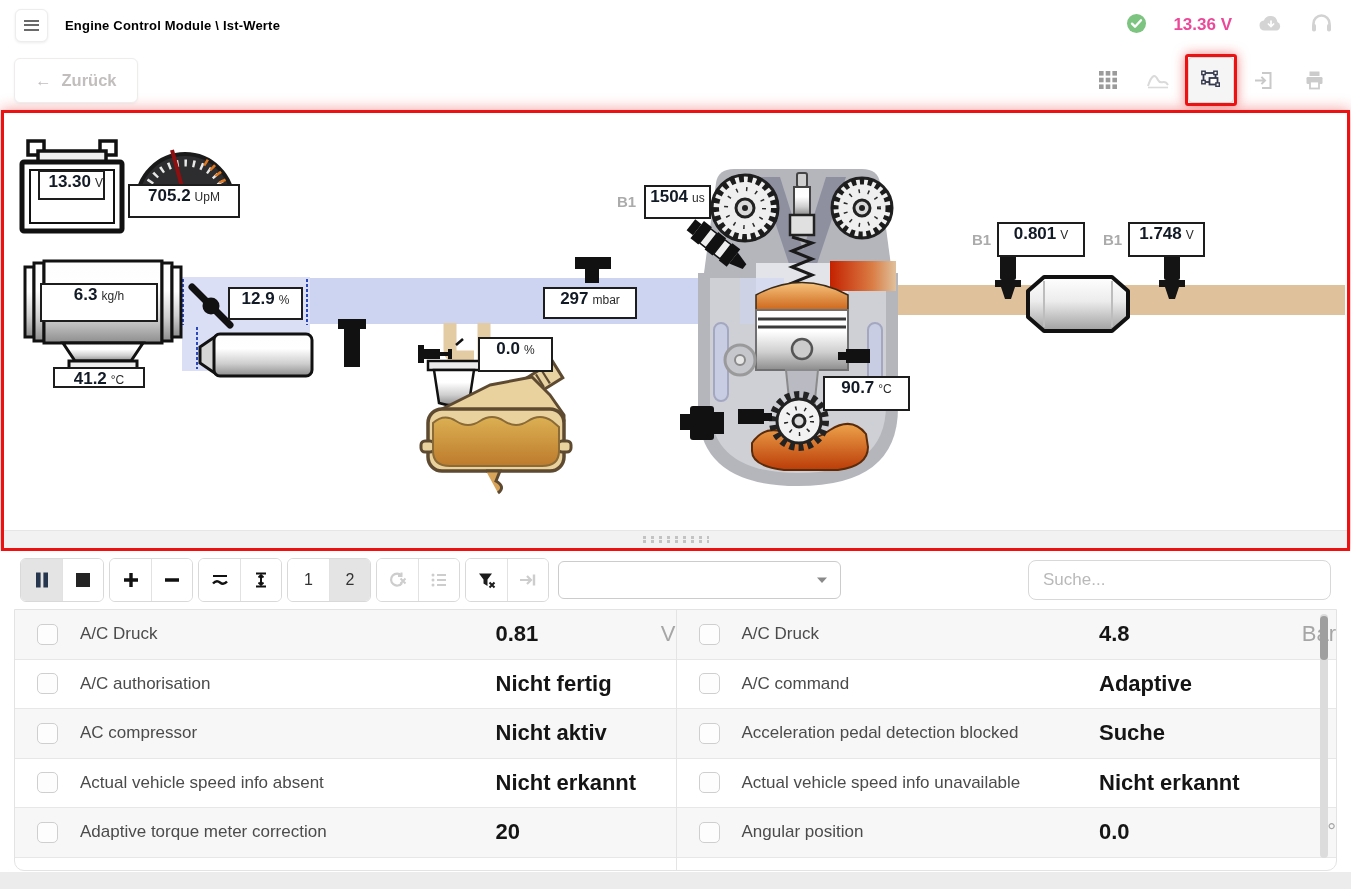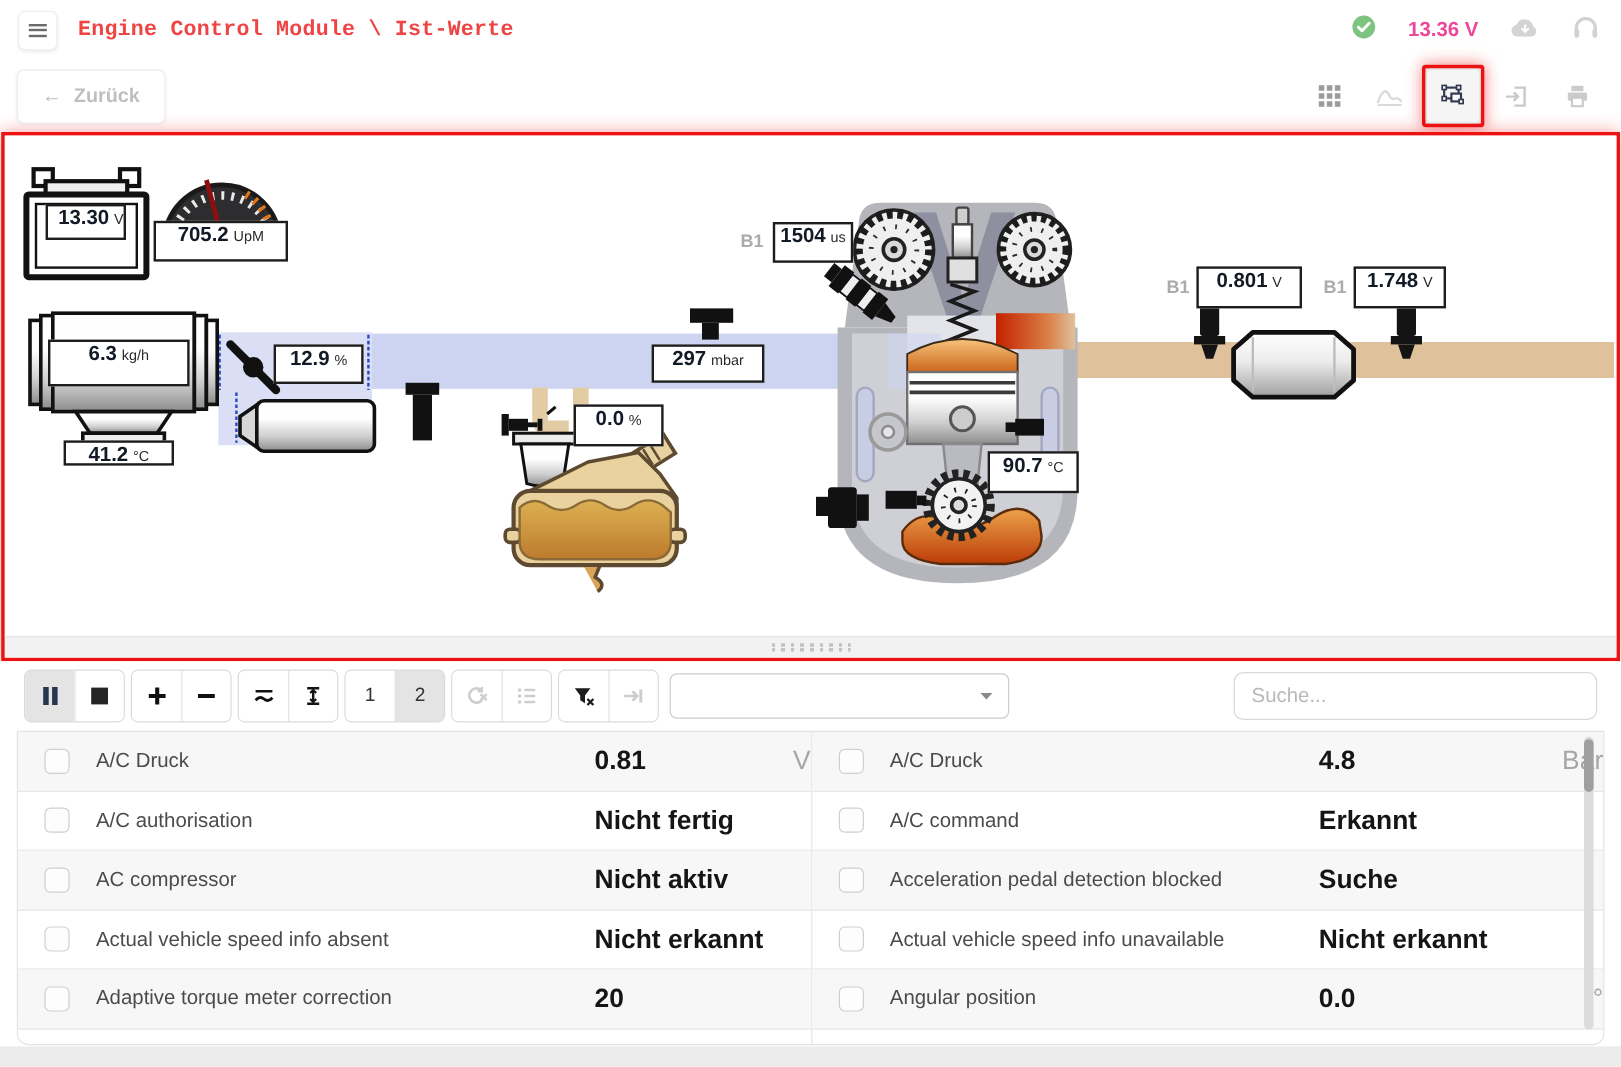--- a/index.html
+++ b/index.html
@@ -5,21 +5,21 @@
   * { margin:0; padding:0; box-sizing:border-box; }
   html,body { width:1351px; height:889px; overflow:hidden; background:#fff;
     font-family:"Liberation Sans", sans-serif; }
 
   
   .topbar { height:50px; display:flex; align-items:center; padding:0 18px 0 15px; background:#fff; }
   .menu-btn { width:33px; height:33px; border:1px solid #ededed; border-radius:6px; background:#fff;
     box-shadow:0 1px 3px rgba(0,0,0,.08); display:flex; align-items:center; justify-content:center; cursor:pointer; }
   .hamburger { width:15px; height:11px; border-top:2.2px solid #6a6a6a; border-bottom:2.2px solid #6a6a6a; position:relative; }
   .hamburger:before { content:""; position:absolute; left:0; right:0; top:2.4px; height:2.2px; background:#6a6a6a; }
-  .app-title { margin-left:17px; font-size:18px; font-weight:600; color:#ef4444; letter-spacing:.2px;font-family:Liberation Mono, monospace; }
+  .app-title { margin-left:17px; font-size:13px; font-weight:600; color:#000000; letter-spacing:.2px; }
   .topbar-right { margin-left:auto; display:flex; align-items:center; gap:26px; }
   .voltage { font-size:17px; font-weight:600; color:#ec4899; }
 
   
   .subtoolbar { height:60px; display:flex; align-items:center; padding:0 14px; background:#fff; }
   .back-btn { height:45px; min-width:108px; padding:0 20px; background:#fff; border:1px solid #efecec;
     border-radius:6px; box-shadow:0 1px 3px rgba(0,0,0,.05); color:#c2bebe; font-size:16.5px; font-weight:600;
     display:flex; align-items:center; gap:10px; cursor:pointer; }
   .icon-strip { margin-left:auto; display:flex; align-items:center; gap:4px; }
   .tool-ic { width:46px; height:46px; border:none; background:transparent; border-radius:4px;
@@ -409,21 +409,21 @@
     </div>
     <div class="vlabel" style="left:474px;top:224px;width:75px;height:35px;">
       <span class="val">0.0</span>
         <span class="unit">%</span>
     </div>
     <span class="bank" style="left:613px;top:80px;">B1</span>
     <div class="vlabel" style="left:640px;top:72px;width:67px;height:34px;">
       <span class="val">1504</span>
         <span class="unit">us</span>
     </div>
-    <div class="vlabel" style="left:819px;top:263px;width:76px;height:35px;">
+    <div class="vlabel" style="left:819px;top:263px;width:87px;height:35px;">
       <span class="val">90.7</span>
         <span class="unit">°C</span>
     </div>
     <span class="bank" style="left:968px;top:118px;">B1</span>
     <div class="vlabel" style="left:993px;top:109px;width:88px;height:35px;">
       <span class="val">0.801</span>
         <span class="unit">V</span>
     </div>
     <span class="bank" style="left:1099px;top:118px;">B1</span>
     <div class="vlabel" style="left:1124px;top:109px;width:77px;height:35px;">
@@ -576,21 +576,21 @@
         <div class="rlabel">A/C Druck</div>
         <div class="rval">
             <span>4.8</span>
             <span class="runit">Bar</span>
           </div>
       </div>
       <div class="trow">
         <div class="checkbox"></div>
         <div class="rlabel">A/C command</div>
         <div class="rval">
-            <span>Erkannt</span>
+            <span>Adaptive</span>
             <span class="runit"></span>
           </div>
       </div>
       <div class="trow odd">
         <div class="checkbox"></div>
         <div class="rlabel">Acceleration pedal detection blocked</div>
         <div class="rval">
             <span>Suche</span>
             <span class="runit"></span>
           </div>

